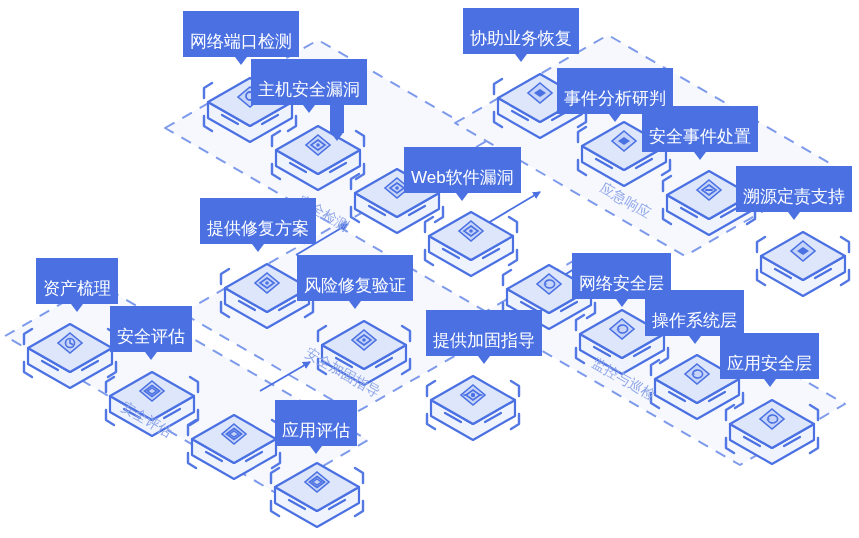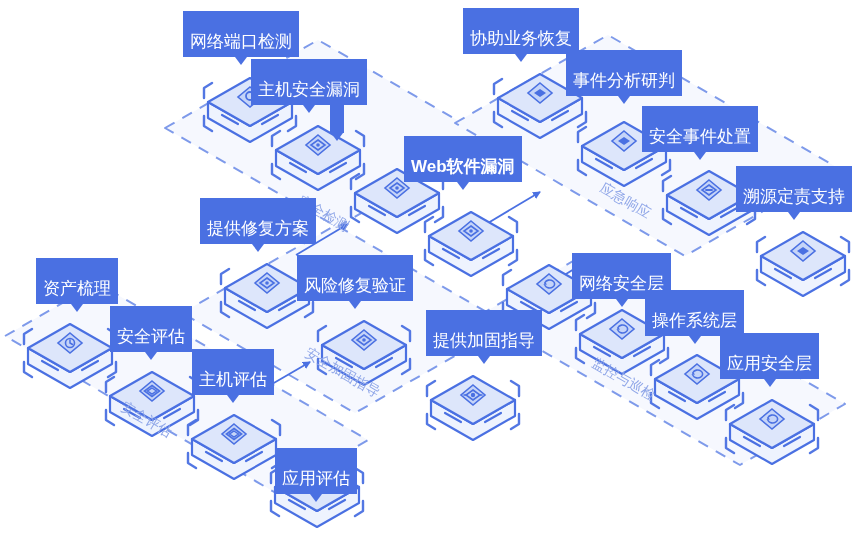--- a/index.html
+++ b/index.html
@@ -269,30 +269,30 @@
     <span>网络端口检测</span>
     <span class="ptr"></span>
   </div>
   <div class="badge" style="left:251px; top:59px;">
     <span>主机安全漏洞</span>
     <span class="ptr"></span>
   </div>
   <div class="badge" style="left:330px; top:104px;">
     <span class="ptr"></span>
   </div>
-  <div class="badge" style="left:404px; top:136px;font-weight:bold;">
+  <div class="badge" style="left:404px; top:147px;">
     <span>Web软件漏洞</span>
     <span class="ptr"></span>
   </div>
 
   <div class="badge" style="left:463px; top:8px;">
     <span>协助业务恢复</span>
     <span class="ptr"></span>
   </div>
-  <div class="badge" style="left:557px; top:50px;margin-left:9px;">
+  <div class="badge" style="left:557px; top:68px;">
     <span>事件分析研判</span>
     <span class="ptr"></span>
   </div>
   <div class="badge" style="left:642px; top:106px;">
     <span>安全事件处置</span>
     <span class="ptr"></span>
   </div>
   <div class="badge" style="left:736px; top:166px;">
     <span>溯源定责支持</span>
     <span class="ptr"></span>
@@ -312,25 +312,21 @@
   </div>
 
   <div class="badge" style="left:28px; top:258px;margin-left:8px;">
     <span>资产梳理</span>
     <span class="ptr"></span>
   </div>
   <div class="badge" style="left:110px; top:306px;">
     <span>安全评估</span>
     <span class="ptr"></span>
   </div>
-  <div class="badge" style="left:192px; top:349px;">
-    <span>主机评估</span>
-    <span class="ptr"></span>
-  </div>
-  <div class="badge" style="left:275px; top:400px;margin-top:48px;">
+  <div class="badge" style="left:275px; top:400px;">
     <span>应用评估</span>
     <span class="ptr"></span>
   </div>
 
   <div class="badge" style="left:572px; top:253px;">
     <span>网络安全层</span>
     <span class="ptr"></span>
   </div>
   <div class="badge" style="left:645px; top:290px;">
     <span>操作系统层</span>

